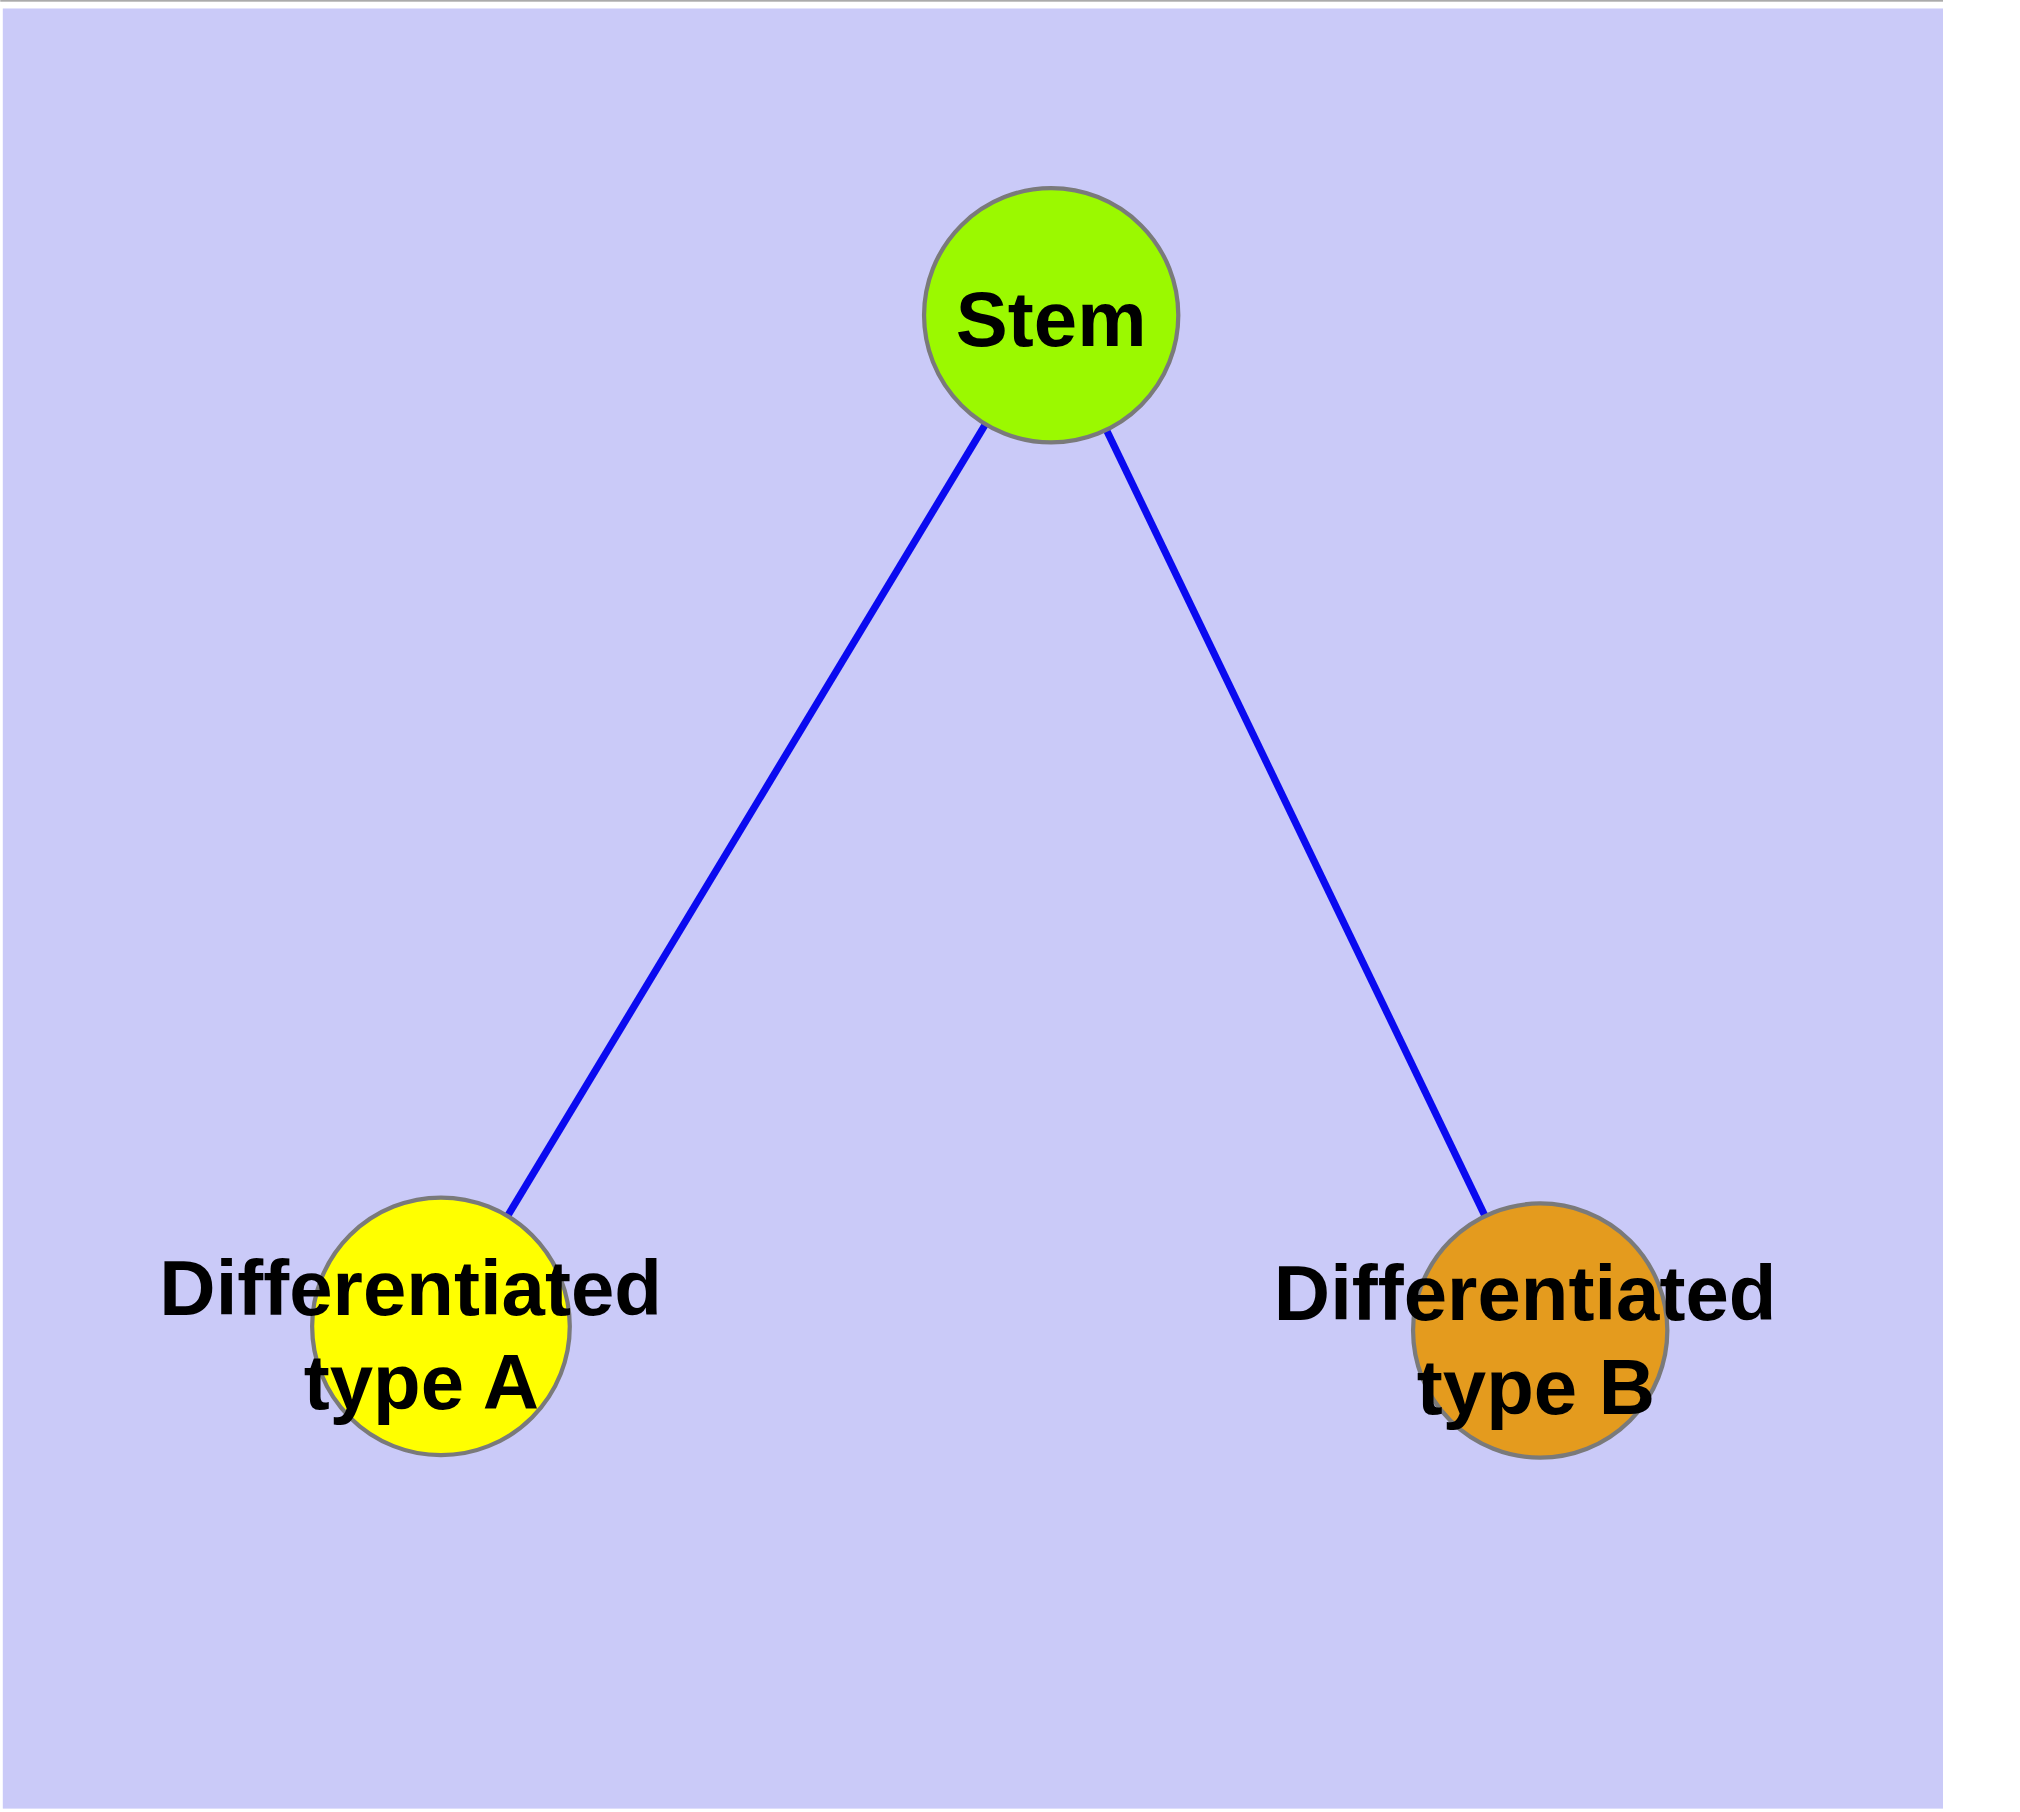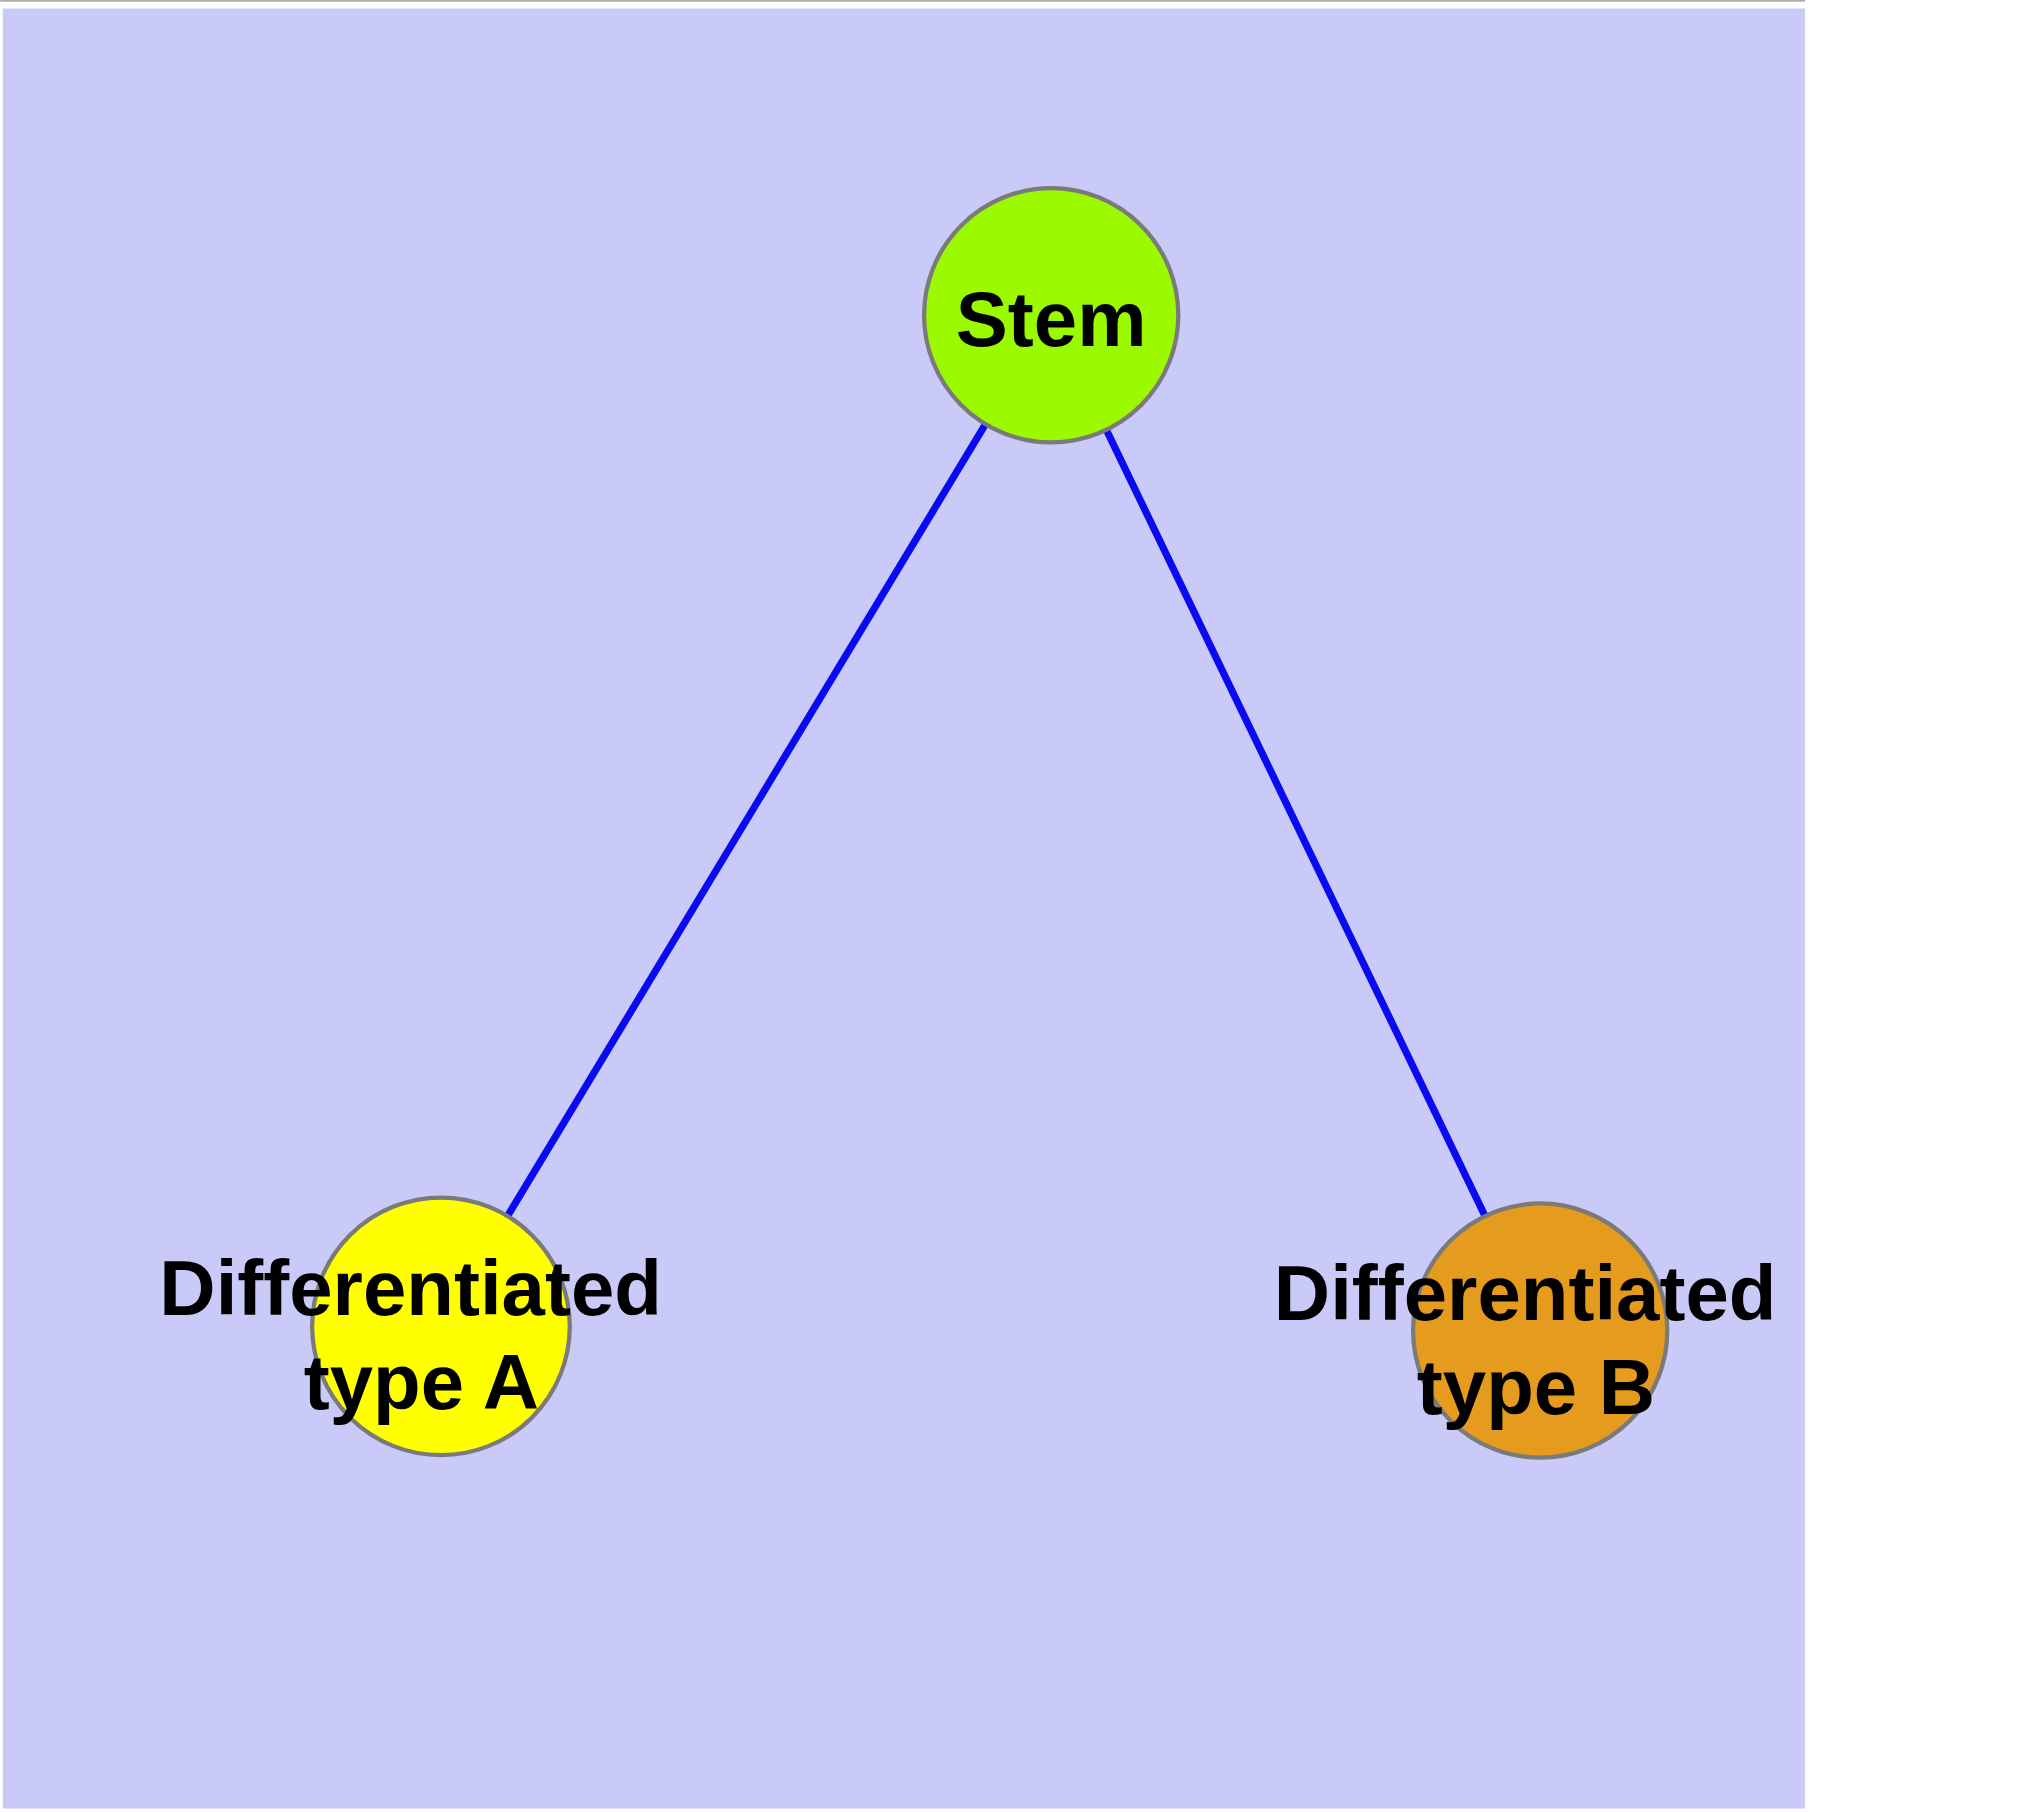--- a/index.html
+++ b/index.html
@@ -2,21 +2,21 @@
 <html style="font-size:13.6px"><head>
 <meta charset="utf-8">
 <style>
   html, body {
     margin: 0;
     padding: 0;
     background: #ffffff;
   }
   .page {
     position: relative;
-    width: 1805px;
+    width: 1943px;
     height: 1812px;
     background: #ffffff;
     overflow: hidden;
     font-family: "Liberation Sans", sans-serif;
   }
   svg.diagram {
     position: absolute;
     left: 0;
     top: 0;
     display: block;

